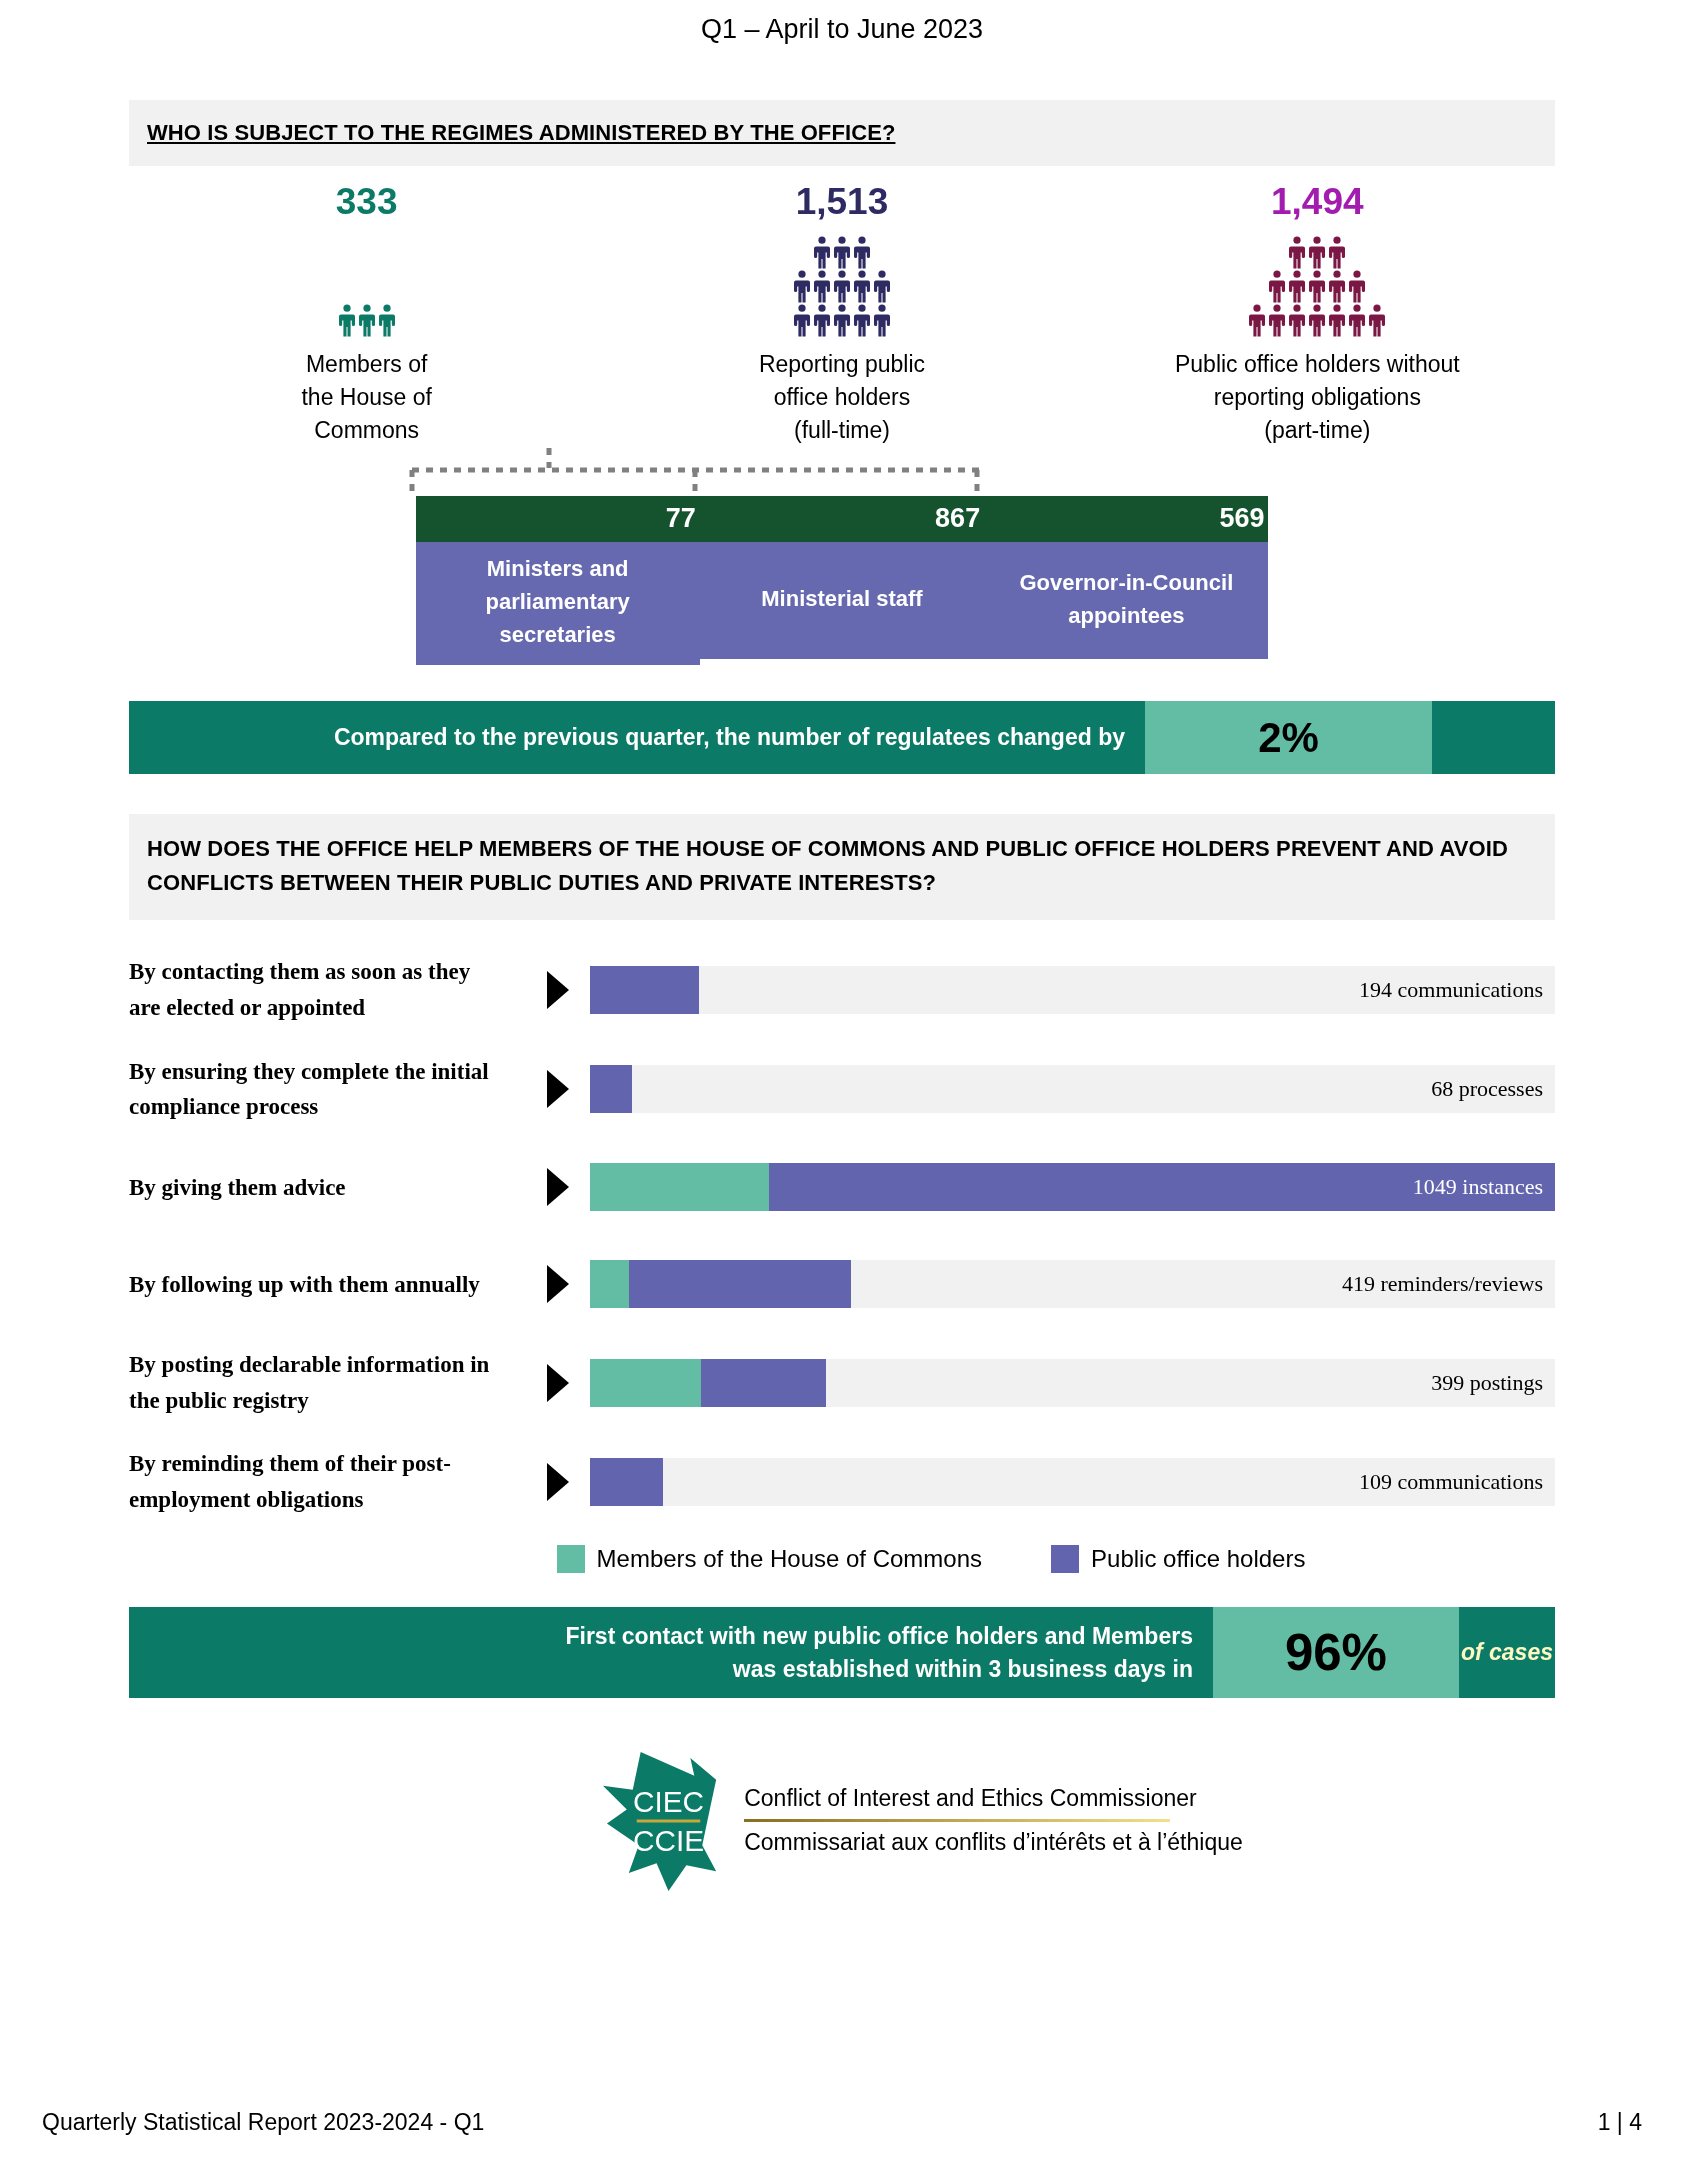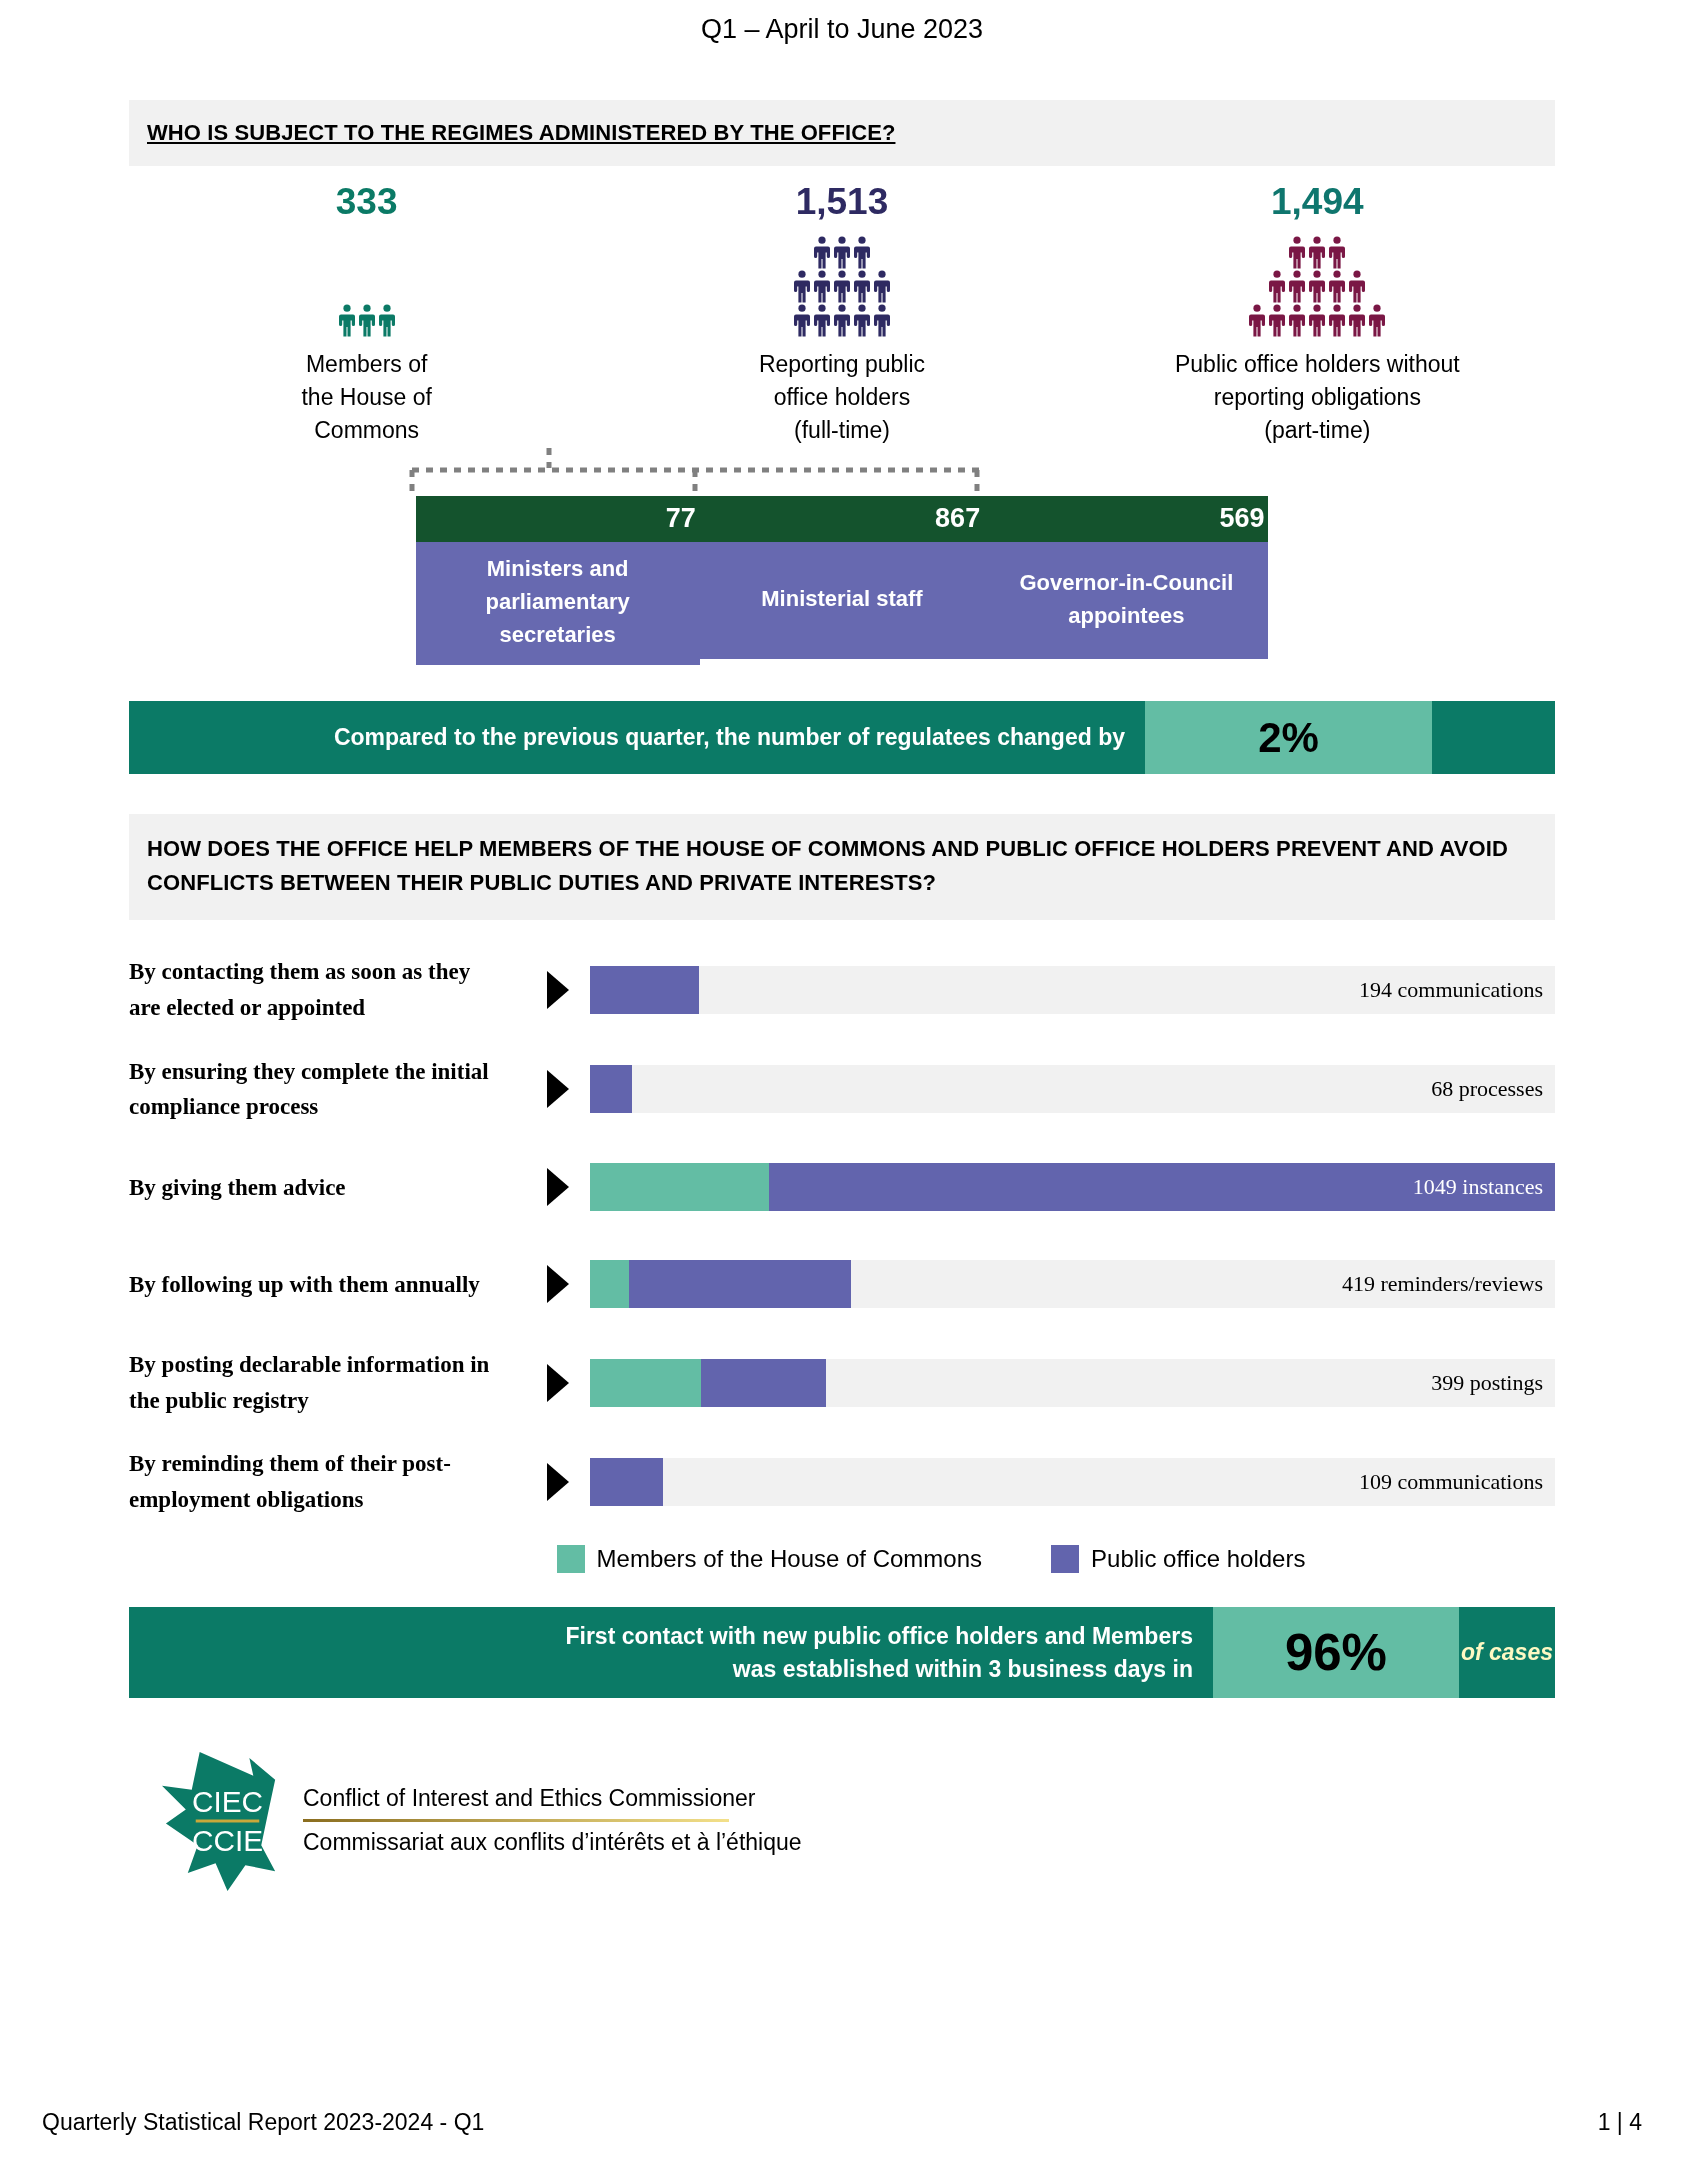--- a/index.html
+++ b/index.html
@@ -221,20 +221,21 @@
     padding-left:178px;
   }
   .legend-item{ display:flex; align-items:center; gap:12px; font-size:24px;}
   .swatch{ width:28px; height:28px; display:block;}
 
   
   .logo-block{
     display:flex;
     align-items:center;
     margin:48px 0 0 158px;
+    justify-content:center;
   }
   .logo-text{ margin-left:6px; }
   .logo-en{ font-size:23px; line-height:1.3; padding-bottom:3px;}
   .logo-rule{
     height:3px;
     width:426px;
     background:linear-gradient(to right,#8a6d1f,#f3e08a);
     margin:3px 0 6px 0;
   }
   .logo-fr{ font-size:23px; line-height:1.3;}
@@ -343,21 +344,21 @@
               <circle cx="10" cy="4.2" r="3.6" fill="#2e2a62"></circle>
               <path d="M4 10.5 h12 a2 2 0 0 1 2 2 v8 a1.6 1.6 0 0 1 -3.2 0 v-4 h-1.2 v16 h-3.1 v-9.5 h-1 v9.5 h-3.1 v-16 h-1.2 v4 a1.6 1.6 0 0 1 -3.2 0 v-8 a2 2 0 0 1 2 -2 z" fill="#2e2a62"></path>
             </svg>
           </div>
         </div>
       <div class="caption">Reporting public
 office holders
 (full-time)</div>
     </div>
     <div class="group">
-      <div class="count" id="g2-count" style="color: #0f766e;">1,494</div>
+      <div class="count" id="g2-count" style="color: #a21caf;">1,494</div>
       <div class="pictogram" id="g2-pic">
           <div class="prow">
             <svg class="person" width="20" height="34" viewBox="0 0 20 34">
               <circle cx="10" cy="4.2" r="3.6" fill="#7a1745"></circle>
               <path d="M4 10.5 h12 a2 2 0 0 1 2 2 v8 a1.6 1.6 0 0 1 -3.2 0 v-4 h-1.2 v16 h-3.1 v-9.5 h-1 v9.5 h-3.1 v-16 h-1.2 v4 a1.6 1.6 0 0 1 -3.2 0 v-8 a2 2 0 0 1 2 -2 z" fill="#7a1745"></path>
             </svg>
             <svg class="person" width="20" height="34" viewBox="0 0 20 34">
               <circle cx="10" cy="4.2" r="3.6" fill="#7a1745"></circle>
               <path d="M4 10.5 h12 a2 2 0 0 1 2 2 v8 a1.6 1.6 0 0 1 -3.2 0 v-4 h-1.2 v16 h-3.1 v-9.5 h-1 v9.5 h-3.1 v-16 h-1.2 v4 a1.6 1.6 0 0 1 -3.2 0 v-8 a2 2 0 0 1 2 -2 z" fill="#7a1745"></path>
             </svg>

